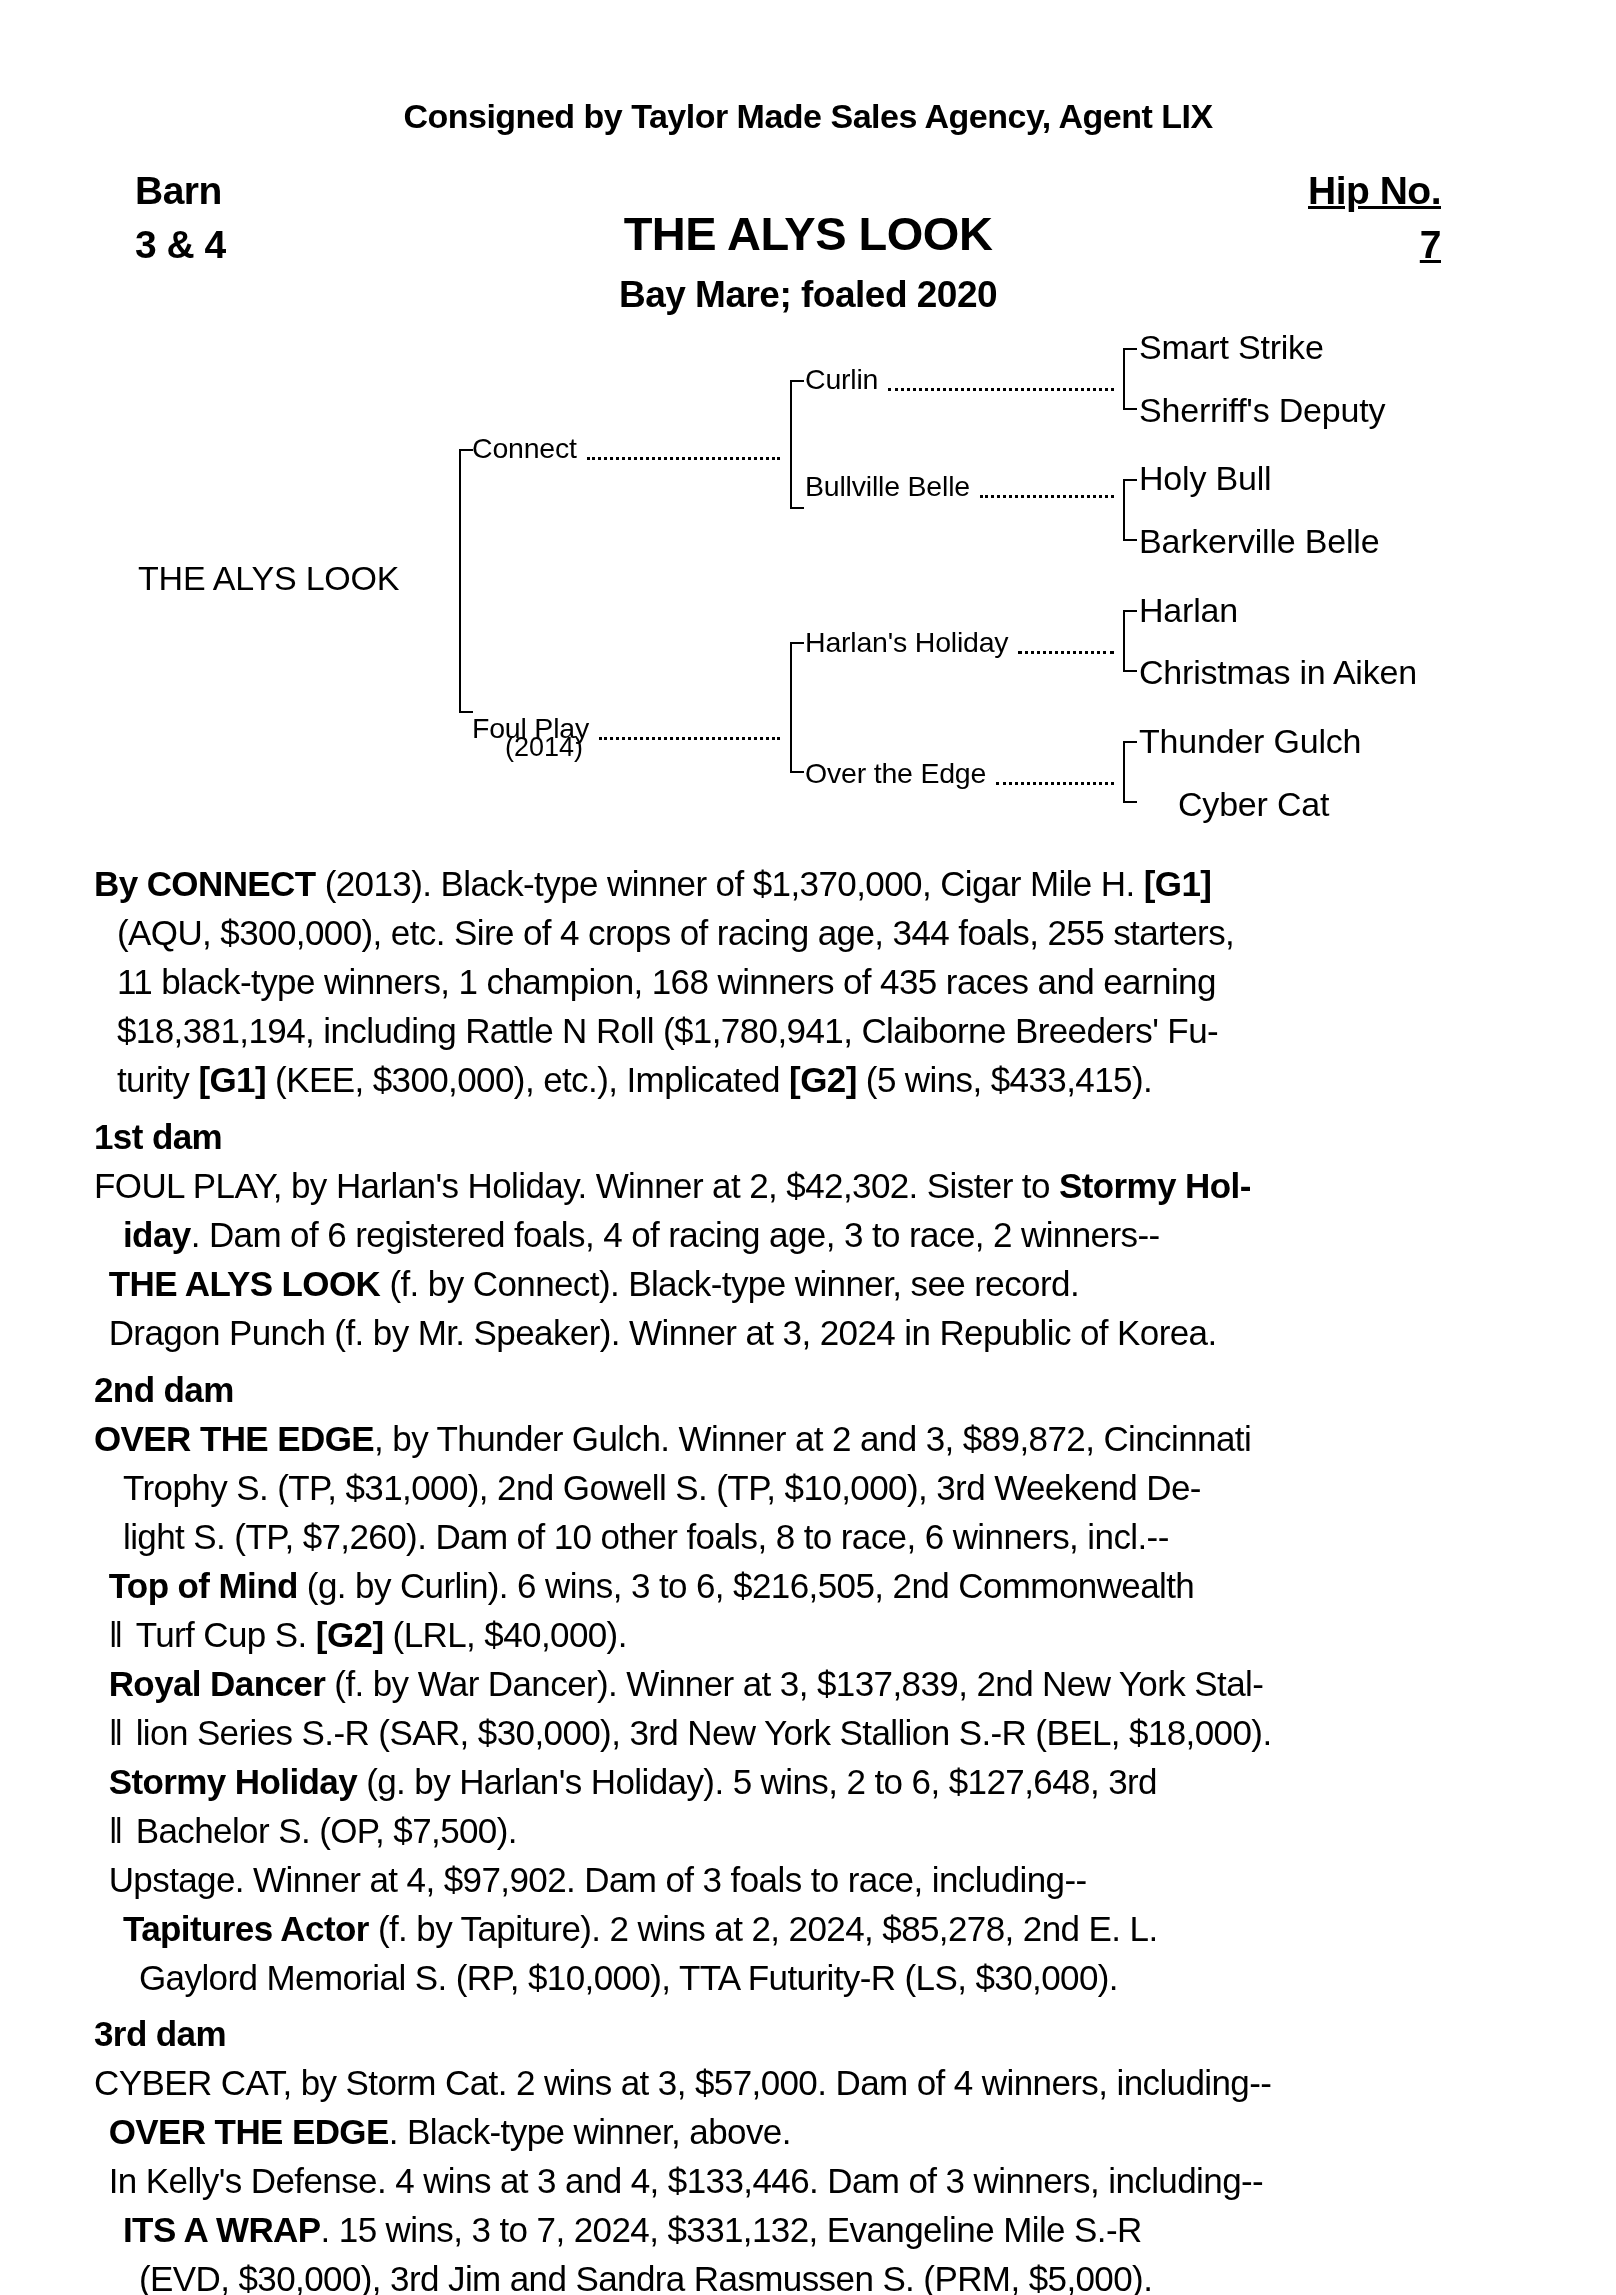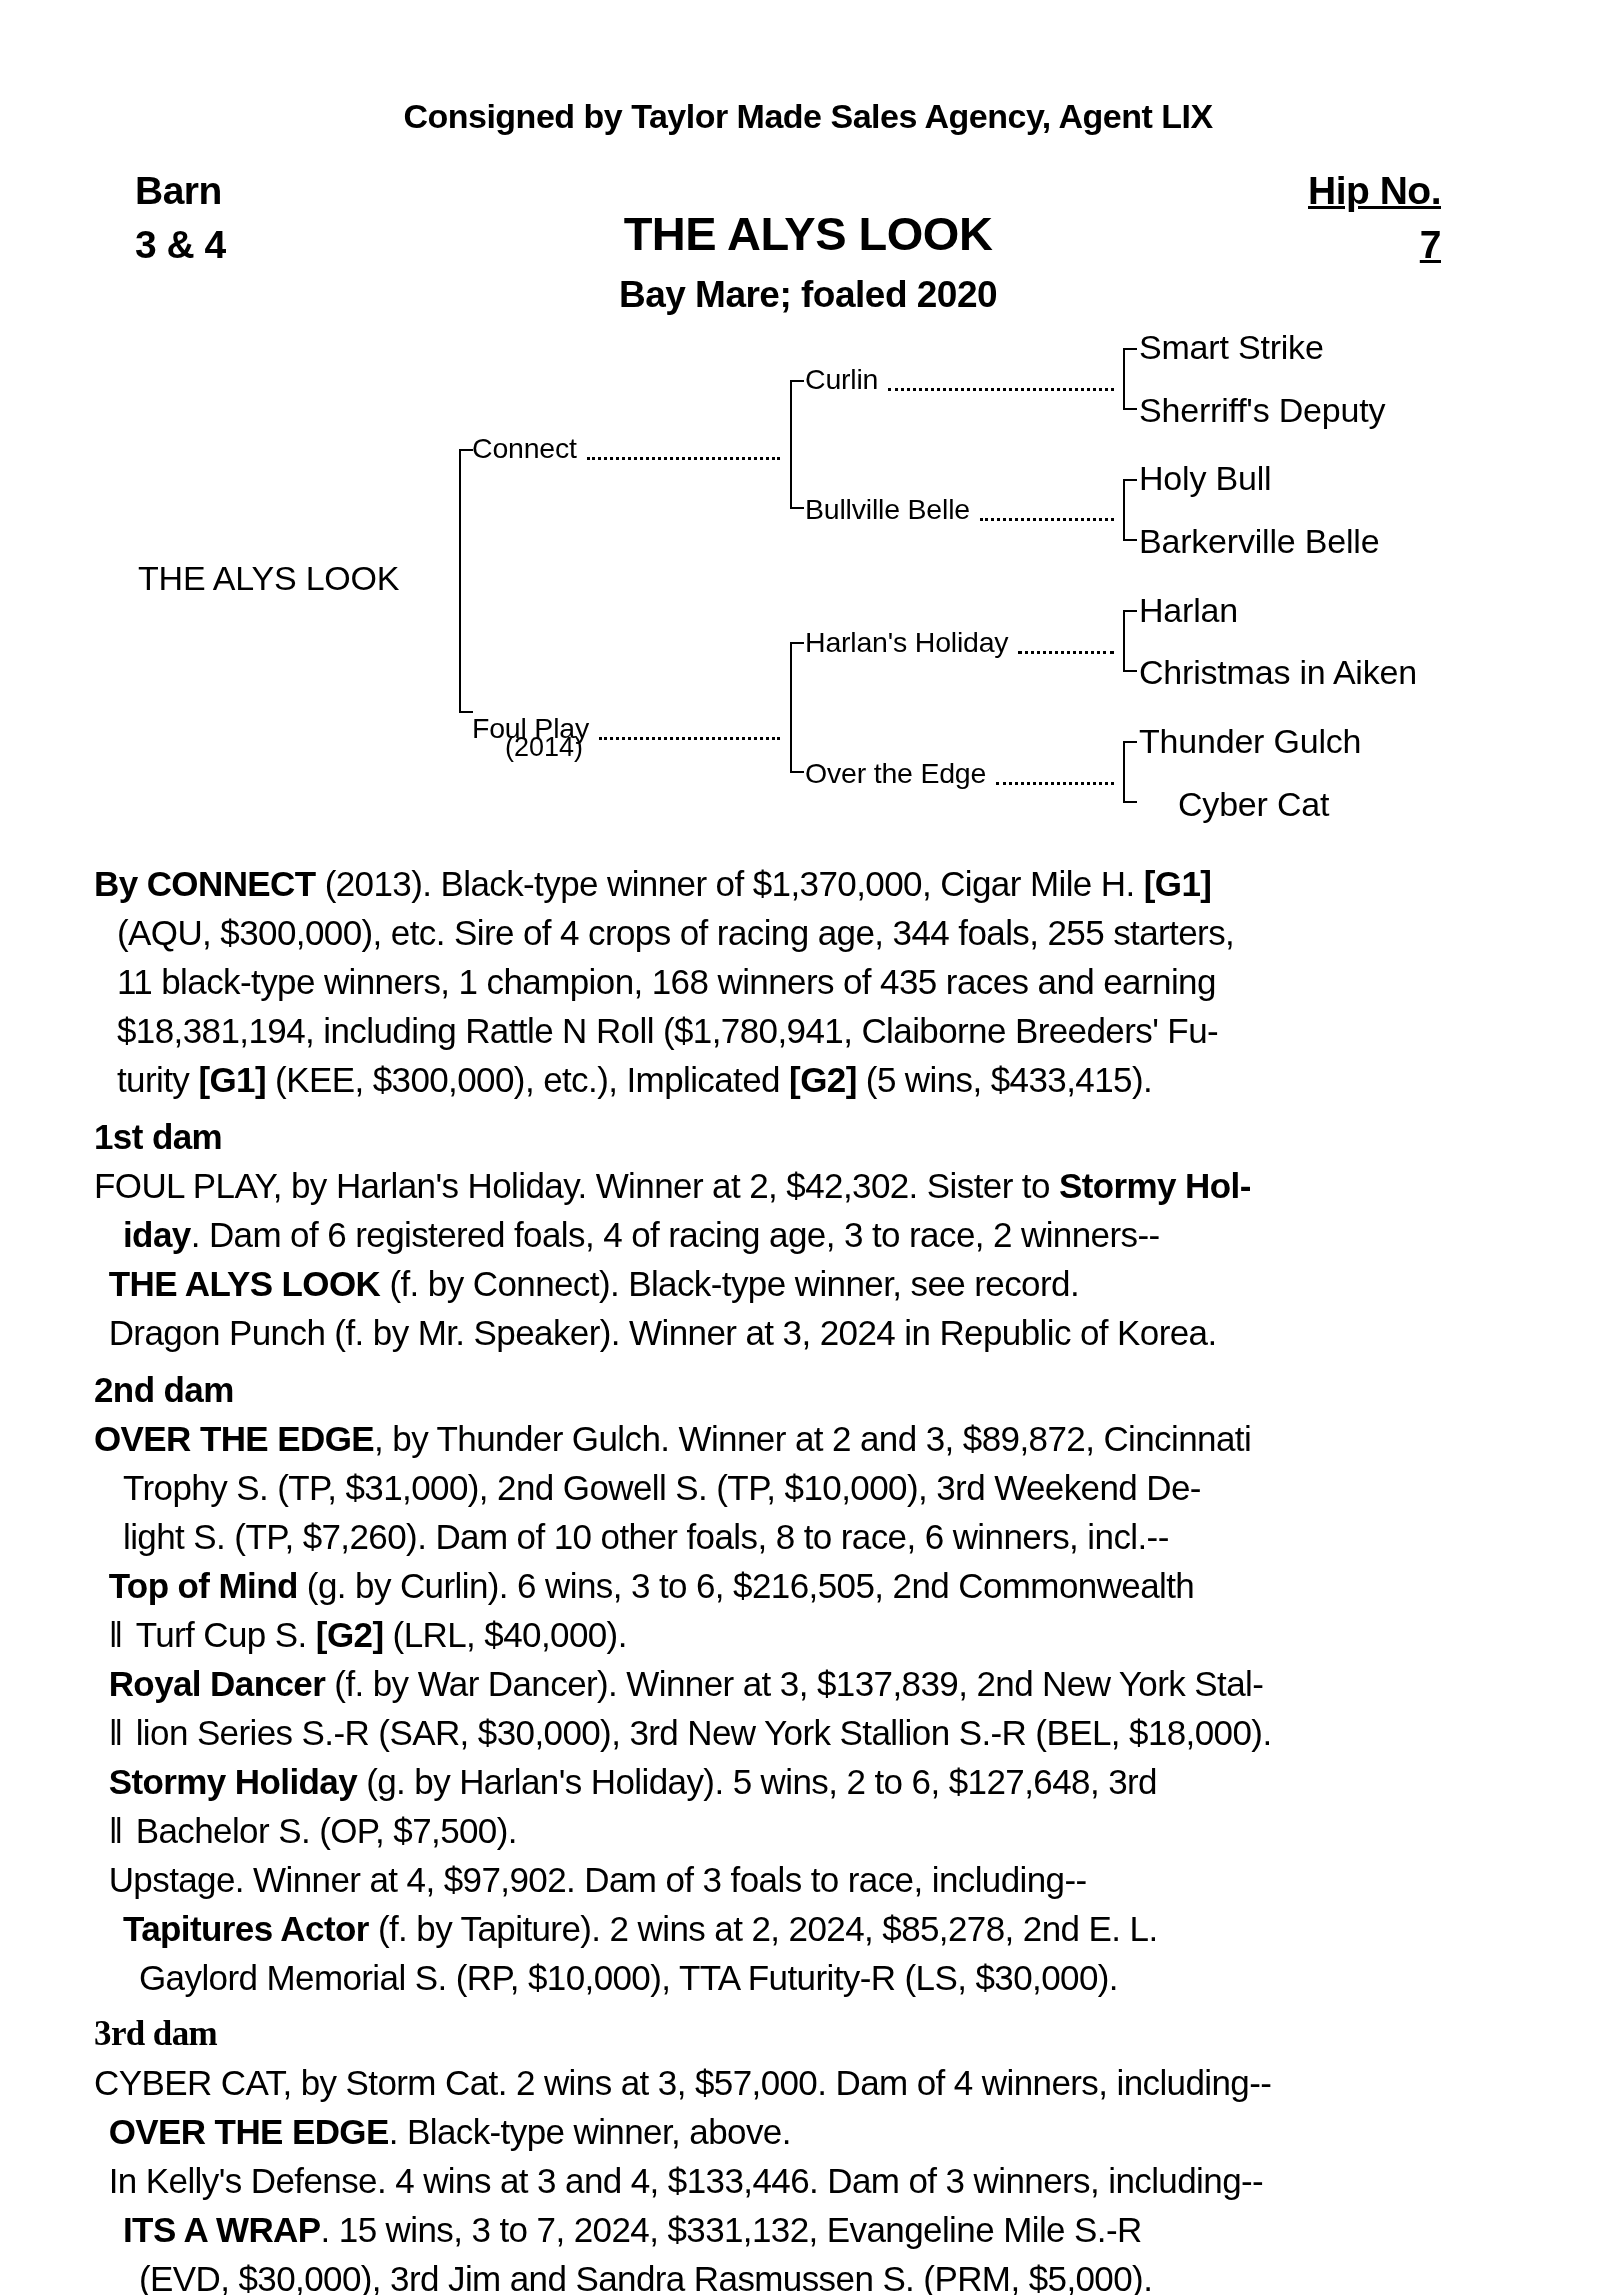--- a/index.html
+++ b/index.html
@@ -76,21 +76,21 @@
     <div class="t-row" style="left:472px;top:694px;width:314px;margin-top:16px;">
       <span class="t-nm">Foul Play</span>
       <span class="leader"></span>
     </div>
     <div class="t-year" style="left:505px;top:731px;">(2014)</div>
 
     <div class="t-row" style="left:805px;top:361px;width:315px;">
       <span class="t-nm">Curlin</span>
       <span class="leader"></span>
     </div>
-    <div class="t-row" style="left:805px;top:491px;width:315px;">
+    <div class="t-row" style="left:805px;top:468px;width:315px;">
       <span class="t-nm">Bullville Belle</span>
       <span class="leader"></span>
     </div>
     <div class="t-row" style="left:805px;top:624px;width:315px;">
       <span class="t-nm">Harlan's Holiday</span>
       <span class="leader"></span>
     </div>
     <div class="t-row" style="left:805px;top:755px;width:315px;">
       <span class="t-nm">Over the Edge</span>
       <span class="leader"></span>
@@ -156,21 +156,21 @@
         <div class="line" style="padding-left: 14.7px;"><span class="bar">‖ </span><span>Bachelor S. (OP, $7,500).</span></div>
       </div>
       <div class="para">
         <div class="line" style="padding-left: 14.7px;"><span>Upstage. Winner at 4, $97,902. Dam of 3 foals to race, including--</span></div>
       </div>
       <div class="para">
         <div class="line" style="padding-left: 29px;"><span class="b">Tapitures Actor</span><span> (f. by Tapiture). 2 wins at 2, 2024, $85,278, 2nd E. L.</span></div>
         <div class="line" style="padding-left: 45px;"><span>Gaylord Memorial S. (RP, $10,000), TTA Futurity-R (LS, $30,000).</span></div>
       </div>
       <div class="para gap">
-        <div class="line" style="padding-left: 0px; font-family: Liberation Serif, serif;"><span class="b">3rd dam</span></div>
+        <div class="line" style="padding-left: 0px;"><span class="b">3rd dam</span></div>
       </div>
       <div class="para">
         <div class="line" style="padding-left: 0px;"><span>CYBER CAT, by Storm Cat. 2 wins at 3, $57,000. Dam of 4 winners, including--</span></div>
       </div>
       <div class="para">
         <div class="line" style="padding-left: 14.7px;"><span class="b">OVER THE EDGE</span><span>. Black-type winner, above.</span></div>
       </div>
       <div class="para">
         <div class="line" style="padding-left: 14.7px;"><span>In Kelly's Defense. 4 wins at 3 and 4, $133,446. Dam of 3 winners, including--</span></div>
       </div>

